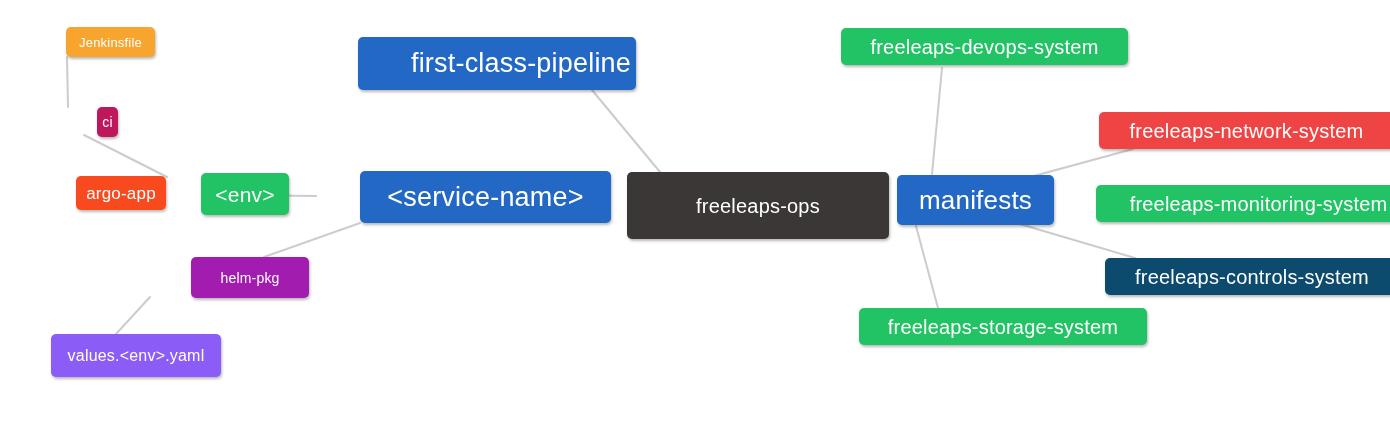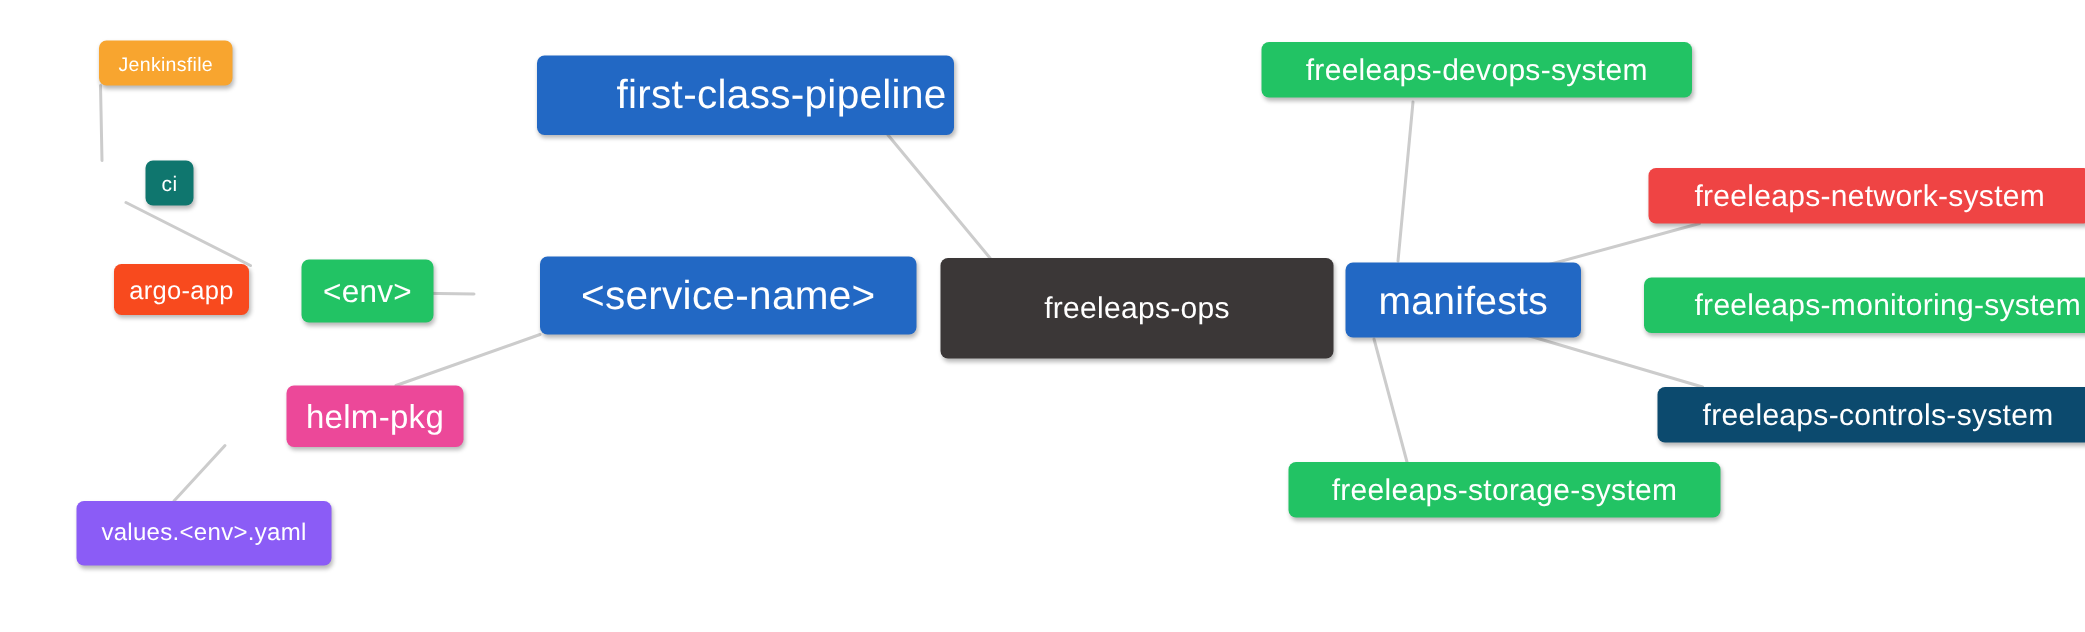--- a/index.html
+++ b/index.html
@@ -57,30 +57,30 @@
       <line x1="942" y1="68" x2="932" y2="174" stroke="#cccccc" stroke-width="2" stroke-linecap="round"></line>
       <line x1="1012" y1="182" x2="1133" y2="149" stroke="#cccccc" stroke-width="2" stroke-linecap="round"></line>
       <line x1="1010" y1="203" x2="1052" y2="203" stroke="#cccccc" stroke-width="2" stroke-linecap="round"></line>
       <line x1="1013" y1="222" x2="1135" y2="258" stroke="#cccccc" stroke-width="2" stroke-linecap="round"></line>
       <line x1="916" y1="226" x2="938" y2="308" stroke="#cccccc" stroke-width="2" stroke-linecap="round"></line>
     </svg>
   <div id="nodes-layer">
       <div class="node" style="left: 22px; top: 27px; width: 89px; height: 30px; font-size: 13px; background: rgb(248, 165, 47);">
         <span>Jenkinsfile</span>
       </div>
-      <div class="node" style="left: 53px; top: 107px; width: 32px; height: 30px; font-size: 14px; background: #0f766e;">
+      <div class="node" style="left: 53px; top: 107px; width: 21px; height: 30px; font-size: 14px; background: #be185d;">
         <span>ci</span>
       </div>
       <div class="node" style="left: 32px; top: 176px; width: 90px; height: 34px; font-size: 17px; background: rgb(248, 74, 30); text-align: center;">
         <span>argo-app</span>
       </div>
       <div class="node" style="left: 157px; top: 173px; width: 88px; height: 42px; font-size: 21px; background: rgb(34, 195, 100);">
         <span>&lt;env&gt;</span>
       </div>
-      <div class="node" style="left: 147px; top: 257px; width: 118px; height: 41px; font-size: 22px; background: #ec4899;">
+      <div class="node" style="left: 147px; top: 257px; width: 118px; height: 41px; font-size: 14px; background: #a21caf;">
         <span>helm-pkg</span>
       </div>
       <div class="node" style="left: 7px; top: 334px; width: 170px; height: 43px; font-size: 16px; background: #8b5cf6;">
         <span>values.&lt;env&gt;.yaml</span>
       </div>
       <div class="node" style="left: 314px; top: 37px; width: 278px; height: 53px; font-size: 27px; background: rgb(34, 104, 196); padding-left: 48px;">
         <span>first-class-pipeline</span>
       </div>
       <div class="node" style="left: 316px; top: 171px; width: 251px; height: 52px; font-size: 27px; background: rgb(34, 104, 196); text-align: center;">
         <span>&lt;service-name&gt;</span>

